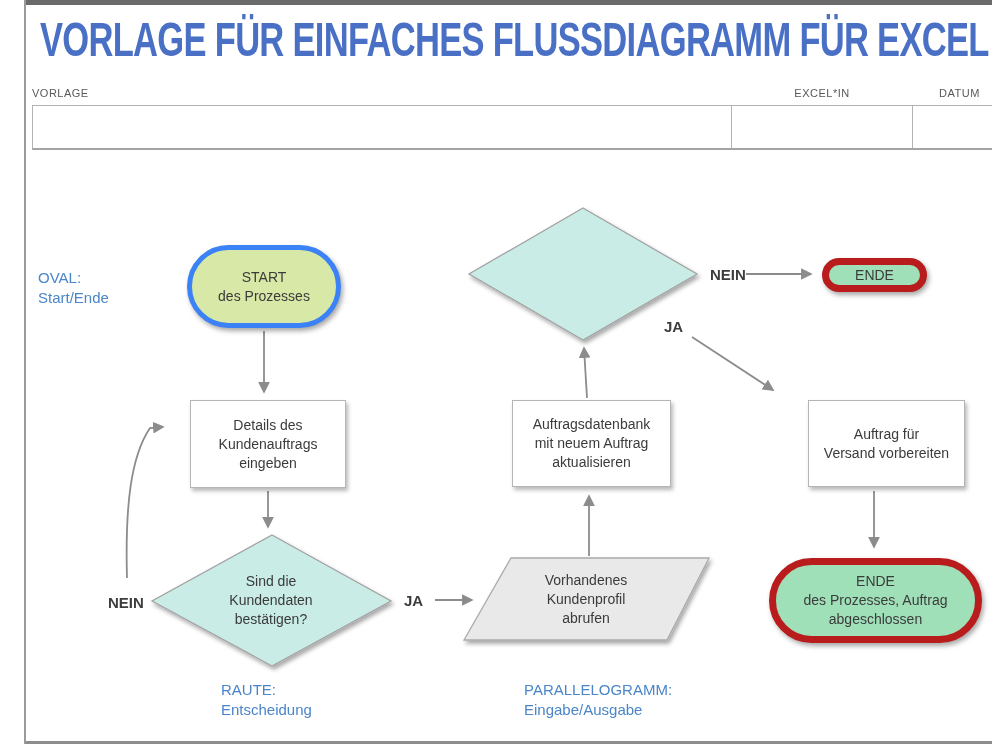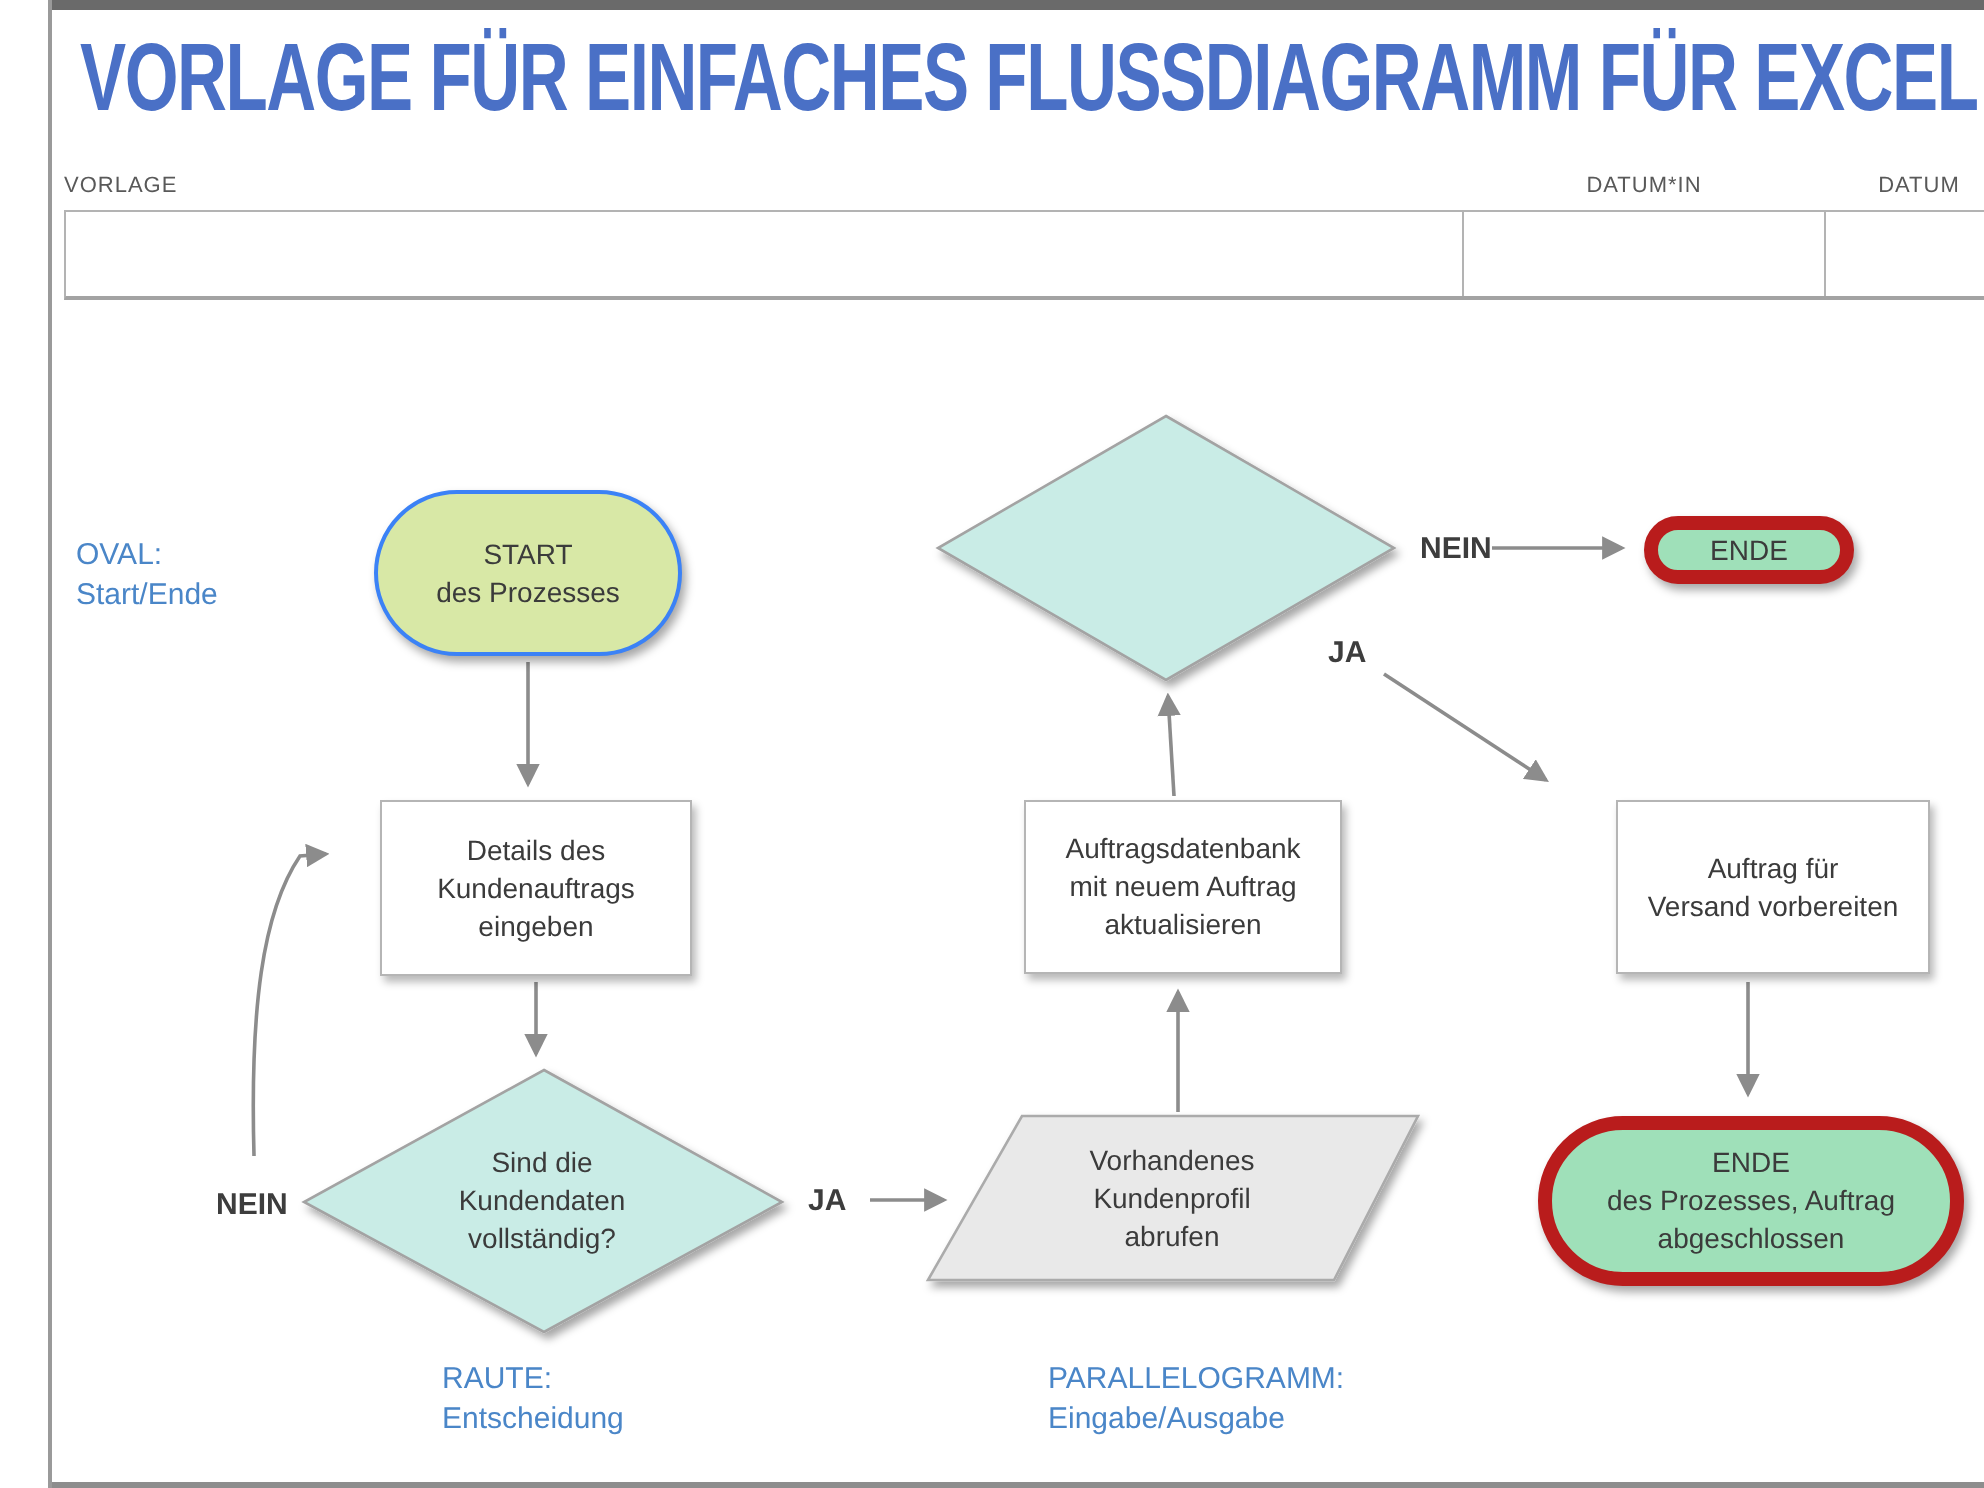--- a/index.html
+++ b/index.html
@@ -36,21 +36,21 @@
   .shape-svg { stroke:#a3a3a3; stroke-width:1.3; }
   .diamond { fill:var(--teal); }
   .para { fill:var(--parallelogram_gray); stroke:#ababab; }
 
   .node {
     position:absolute; z-index:2; display:flex; align-items:center; justify-content:center;
     text-align:center; font-size:14px; line-height:19px; color:#3b3b3b;
     white-space:pre-line;
   }
   .oval {
-    background:var(--oval_green); border:2px solid #3b82f6; border-radius:42px;
+    background:var(--oval_green); border:5px solid #3b82f6; border-radius:42px;
     box-shadow:2px 3px 5px rgba(0,0,0,.35);
   }
   .rect {
     background:#fff; border:1px solid #b5b5b5;
     box-shadow:2px 3px 4px rgba(0,0,0,.28);
   }
   .pill {
     background:var(--end_green); border:7px solid #b91c1c;
     box-shadow:2px 3px 5px rgba(0,0,0,.35);
   }
@@ -72,21 +72,21 @@
 <div class="page">
 
   <div class="edge-top"></div>
   <div class="edge-bottom"></div>
   <div class="edge-left"></div>
   <div class="edge-right"></div>
 
   <div class="title">VORLAGE FÜR EINFACHES FLUSSDIAGRAMM FÜR EXCEL</div>
 
   <div class="form-label" style="left:8px;">VORLAGE</div>
-  <div class="form-label" style="left:707px; width:182px; text-align:center;">DATUM*IN</div>
+  <div class="form-label" style="left:707px; width:182px; text-align:center;">EXCEL*IN</div>
   <div class="form-label" style="left:889px; width:93px; text-align:center;">DATUM</div>
 
   <div class="form-row">
     <div class="form-cell" style="width:699px;"></div>
     <div class="form-cell" style="width:182px;"></div>
     <div class="form-cell" style="width:93px;"></div>
   </div>
 
   <svg class="layer" width="992" height="744" viewBox="0 0 992 744">
     <defs>
@@ -128,21 +128,21 @@
 Versand vorbereiten</div>
 
   <div class="node pill" style="left:798px; top:258px; width:105px; height:34px; border-radius:17px;">ENDE</div>
 
   <div class="node pill" style="left:745px; top:558px; width:213px; height:85px; border-radius:43px;">ENDE
 des Prozesses, Auftrag
 abgeschlossen</div>
 
   <div class="floating-text" style="left:147px; top:572px; width:200px;">Sind die
 Kundendaten
-vollständig?</div>
+bestätigen?</div>
   <div class="floating-text" style="left:462px; top:571px; width:200px;">Vorhandenes
 Kundenprofil
 abrufen</div>
 
   <div class="legend" style="left:14px; top:268px;">OVAL:
 Start/Ende</div>
   <div class="legend" style="left:197px; top:680px;">RAUTE:
 Entscheidung</div>
   <div class="legend" style="left:500px; top:680px;">PARALLELOGRAMM:
 Eingabe/Ausgabe</div>

